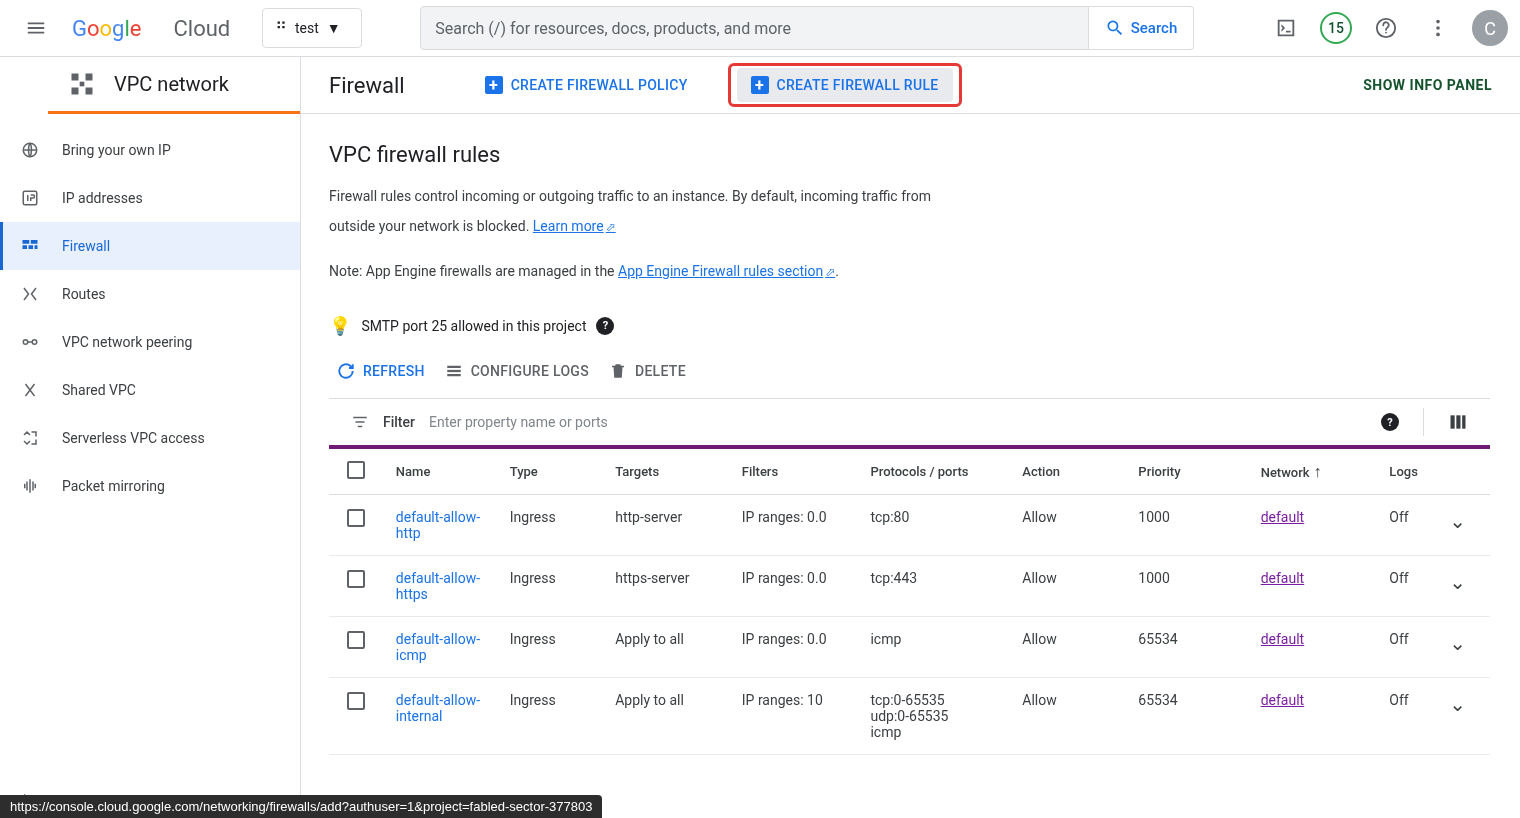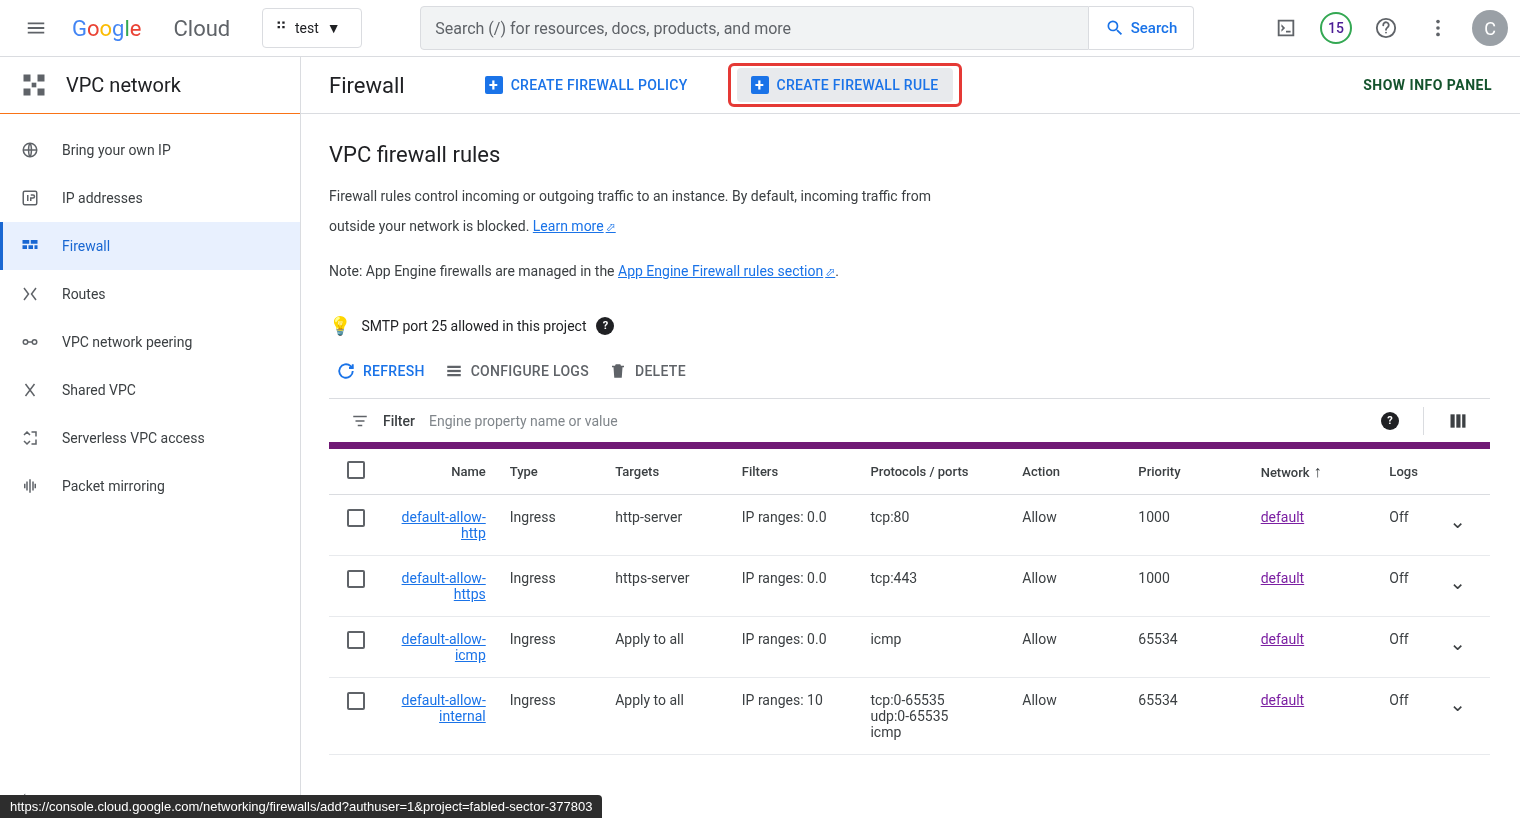--- a/index.html
+++ b/index.html
@@ -12,27 +12,27 @@
   .logo-text { font-size: 22px; font-weight: 400; }
   .logo-g1 { color: #4285f4; } .logo-g2 { color: #ea4335; } .logo-g3 { color: #fbbc04; } .logo-g4 { color: #4285f4; } .logo-g5 { color: #34a853; } .logo-g6 { color: #ea4335; }
   .logo-cloud { color: #5f6368; font-size: 22px; margin-left: 26px; }
   .project-picker { height: 40px; border: 1px solid #dadce0; border-radius: 4px; display: flex; align-items: center; padding: 0 12px; gap: 8px; cursor: pointer; min-width: 100px; }
   .project-picker .dots { font-size: 16px; }
   .search-wrap { flex: 1; display: flex; align-items: center; max-width: 820px; padding-left: 46px; }
   .search-box { flex: 1; height: 44px; background: #f1f3f4; border: 1px solid #dadce0; border-radius: 4px 0 0 4px; display: flex; align-items: center; padding: 0 14px; color: #5f6368; font-size: 16px; }
   .search-btn { height: 44px; border: 1px solid #dadce0; border-left: none; border-radius: 0 4px 4px 0; padding: 0 16px; display: flex; align-items: center; gap: 6px; color: #1a73e8; cursor: pointer; font-size: 15px; font-weight: 500; }
   .right-icons { display: flex; align-items: center; gap: 16px; margin-left: auto; }
   .icon-btn { width: 36px; height: 36px; display: flex; align-items: center; justify-content: center; cursor: pointer; border-radius: 50%; color: #5f6368; }
-  .badge-circle { width: 32px; height: 32px; border: 2px solid #34a853; border-radius: 50%; display: flex; align-items: center; justify-content: center; font-size: 14px; font-weight: 500; color: #4c1d95; }
+  .badge-circle { width: 32px; height: 32px; border: 2px solid #34a853; border-radius: 50%; display: flex; align-items: center; justify-content: center; font-size: 14px; font-weight: 500; color: #14532d; }
   .avatar { width: 36px; height: 36px; background: #9aa0a6; border-radius: 50%; display: flex; align-items: center; justify-content: center; color: #fff; font-size: 18px; }
   
   
   .main { display: flex; height: calc(818px - 56px); border-top: 1px solid #dadce0; }
   .sidebar { width: 301px; border-right: 1px solid #dadce0; display: flex; flex-direction: column; }
-  .sidebar-header { height: 57px; display: flex; align-items: center; padding: 0 20px; gap: 18px; border-bottom: 1px solid #f97316; }
+  .sidebar-header { height: 57px; display: flex; align-items: center; padding: 0 20px; gap: 18px; border-bottom: 3px solid #f97316; margin-left: 48px; }
   .sidebar-header .icon { width: 28px; height: 28px; }
   .sidebar-header .title { font-size: 20px; font-weight: 400; }
   .nav { padding-top: 12px; }
   .nav-item { height: 48px; display: flex; align-items: center; padding: 0 20px; gap: 22px; cursor: pointer; color: #3c4043; }
   .nav-item.active { background: #e8f0fe; color: #1967d2; border-left: 3px solid #1967d2; padding-left: 17px; }
   .nav-item .icon { width: 20px; display: flex; justify-content: center; color: #5f6368; }
   .nav-item.active .icon { color: #1967d2; }
   .sidebar-collapse { margin-top: auto; padding: 8px 14px; }
   
   
@@ -53,37 +53,37 @@
   
   .hint-row { display: flex; align-items: center; gap: 10px; padding: 14px 0; }
   .bulb { color: #f9ab00; font-size: 18px; }
   .q-circle { width: 18px; height: 18px; background: #202124; color: #fff; border-radius: 50%; display: flex; align-items: center; justify-content: center; font-size: 11px; font-weight: 700; }
   
   .toolbar { display: flex; gap: 20px; padding: 12px 0 18px 8px; }
   .tool-btn { display: flex; align-items: center; gap: 8px; color: #5f6368; font-weight: 500; font-size: 14px; cursor: pointer; letter-spacing: 0.3px; }
   .tool-btn.primary { color: #1a73e8; }
   
   .table-wrap { border-top: 1px solid #dadce0; margin-right: 30px; }
-  .filter-bar { height: 50px; display: flex; align-items: center; padding: 0 22px; gap: 14px; border-bottom: 7px solid #701a75; }
+  .filter-bar { height: 50px; display: flex; align-items: center; padding: 0 22px; gap: 14px; border-bottom: 4px solid #701a75; }
   .filter-label { font-weight: 500; color: #3c4043; }
   .filter-input { color: #80868b; font-size: 14px; }
   .filter-right { margin-left: auto; display: flex; gap: 24px; align-items: center; }
   .vsep { width: 1px; height: 28px; background: #dadce0; }
   
   table { width: 100%; border-collapse: collapse; }
   th { text-align: left; font-weight: 500; font-size: 13px; color: #3c4043; padding: 12px 12px; border-bottom: 1px solid #dadce0; }
   td { padding: 14px 12px; border-bottom: 1px solid #e8eaed; vertical-align: top; font-size: 14px; color: #3c4043; }
   .cb { width: 18px; height: 18px; border: 2px solid #5f6368; border-radius: 2px; display: inline-block; }
-  .name-link { color: #1a73e8; text-decoration: underline; cursor: pointer; word-break: break-word; display: inline-block; max-width: 90px; }
+  .name-link { color: #1a73e8; cursor: pointer; word-break: break-word; display: inline-block; max-width: 90px; }
   .net-link { color: #7b1fa2; text-decoration: underline; cursor: pointer; }
   .chev { font-size: 20px; cursor: pointer; color: #3c4043; }
   .sort-ind { font-size: 16px; margin-left: 4px; }
   
   th.c-cb, td.c-cb { width: 52px; text-align: center; }
-  th.c-name, td.c-name { width: 108px; text-align: right; }
+  th.c-name, td.c-name { width: 108px; }
   th.c-type, td.c-type { width: 100px; }
   th.c-targ, td.c-targ { width: 120px; }
   th.c-filt, td.c-filt { width: 122px; }
   th.c-proto, td.c-proto { width: 144px; }
   th.c-act, td.c-act { width: 110px; }
   th.c-prio, td.c-prio { width: 116px; }
   th.c-net, td.c-net { width: 122px; }
   th.c-logs, td.c-logs { width: 54px; }
   th.c-exp, td.c-exp { width: 50px; text-align: right; padding-right: 24px; }
   
@@ -295,21 +295,21 @@
           <span>DELETE</span>
         </div>
       </div>
 
       <div class="table-wrap">
         <div class="filter-bar">
           <svg width="18" height="18" viewBox="0 0 24 24" fill="#5f6368">
               <path d="M3 5h18v2H3V5zm3 6h12v2H6v-2zm3 6h6v2H9v-2z"></path>
             </svg>
           <span class="filter-label">Filter</span>
-          <span class="filter-input">Engine property name or value</span>
+          <span class="filter-input">Enter property name or ports</span>
           <div class="filter-right">
             <span class="q-circle">?</span>
             <span class="vsep"></span>
             <svg width="20" height="20" viewBox="0 0 24 24" fill="#3c4043">
                 <rect x="3" y="4" width="5" height="16"></rect>
                 <rect x="10" y="4" width="5" height="16"></rect>
                 <rect x="17" y="4" width="4" height="16"></rect>
               </svg>
           </div>
         </div>

